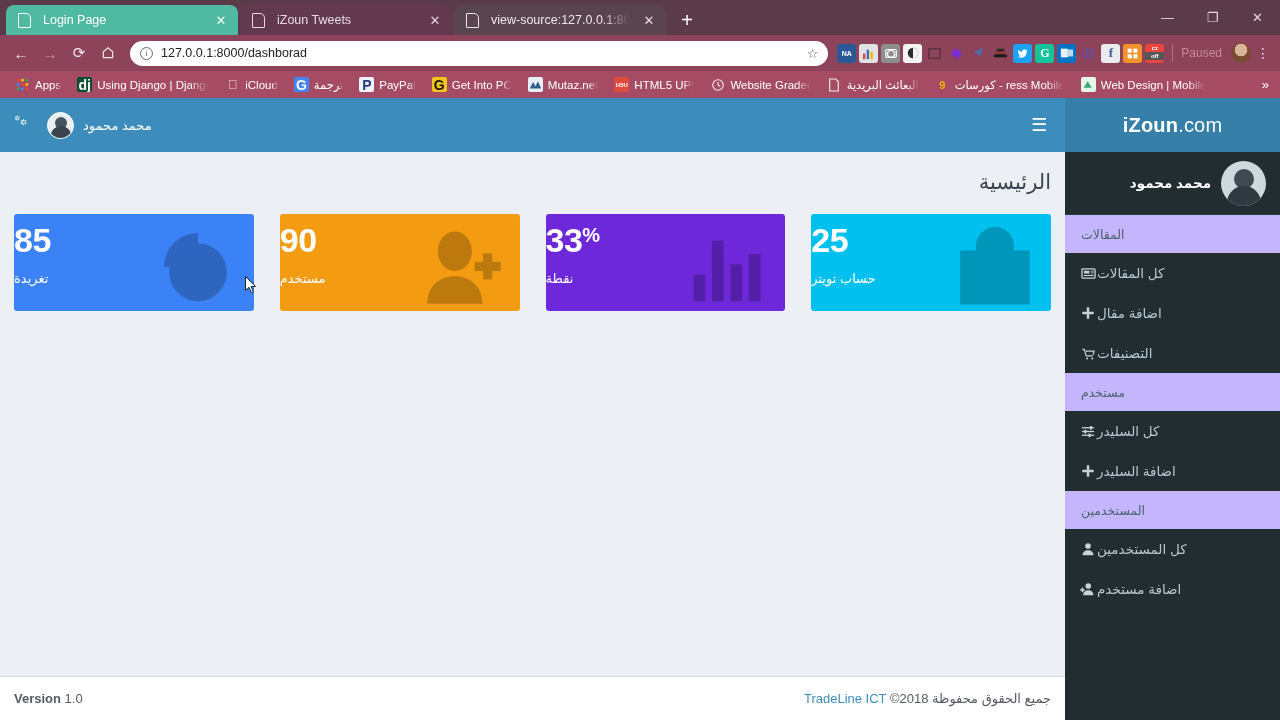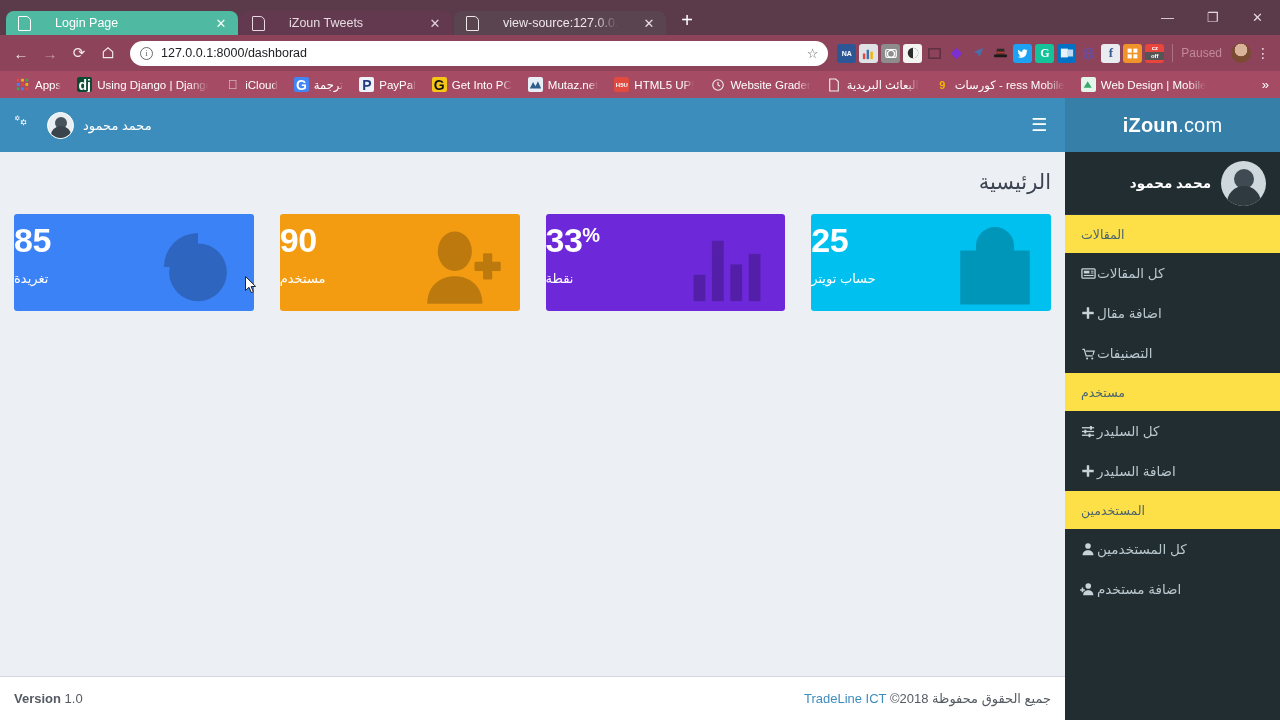--- a/index.html
+++ b/index.html
@@ -11,21 +11,21 @@
   }
 
   
   .browser { width: 1280px; height: 720px; display: flex; flex-direction: column; }
 
   .tabstrip {
     height: 35px; background: #5b3a4a; display: flex; align-items: flex-end;
     padding-left: 6px; position: relative; flex: 0 0 35px;
   }
   .tab {
-    height: 24px; display: flex; align-items: center; gap: 24px;
+    height: 30px; display: flex; align-items: center; gap: 12px;
     padding: 0 10px 0 12px; margin-right: 2px;
     border-top-left-radius: 8px; border-top-right-radius: 8px;
     color: #ffffff; font-size: 12.5px; position: relative;
   }
   .tab.active { background: #4fb9a1; width: 232px; }
   .tab.inactive-1 { background: #63394f; width: 212px; color:#e7dbe1; }
   .tab.inactive-2 { background: #5a4450; width: 212px; color:#efe6ea; }
   .tab-fav {
     width: 13px; height: 15px; flex: 0 0 13px; position: relative;
   }
@@ -134,21 +134,21 @@
     width: 20px; height: 20px; border-radius: 50%; background: #3f4a52;
   }
   .side-avatar::after {
     content: ""; position: absolute; left: 50%; bottom: 0; transform: translateX(-50%);
     width: 34px; height: 20px; border-radius: 17px 17px 0 0; background: #2f3940;
   }
   .side-username { color: #ffffff; font-size: 13.5px; font-weight: bold; direction: rtl; }
 
   .side-header {
     height: 38px; display: flex; align-items: center; justify-content: flex-start;
-    flex-direction: row-reverse; padding: 0 16px; background: #fde047;
+    flex-direction: row-reverse; padding: 0 16px; background: #c4b5fd;
     color: #4b646f; font-size: 12.5px; direction: rtl;
   }
   .side-item {
     height: 40px; display: flex; flex-direction: row-reverse; align-items: center;
     padding: 0 14px; color: #b8c7ce; font-size: 13.5px; direction: rtl;
   }
   .side-item .si-ico {
     width: 18px; flex: 0 0 18px; display: flex; align-items: center; justify-content: center;
     color: #c7d3d9;
   }

